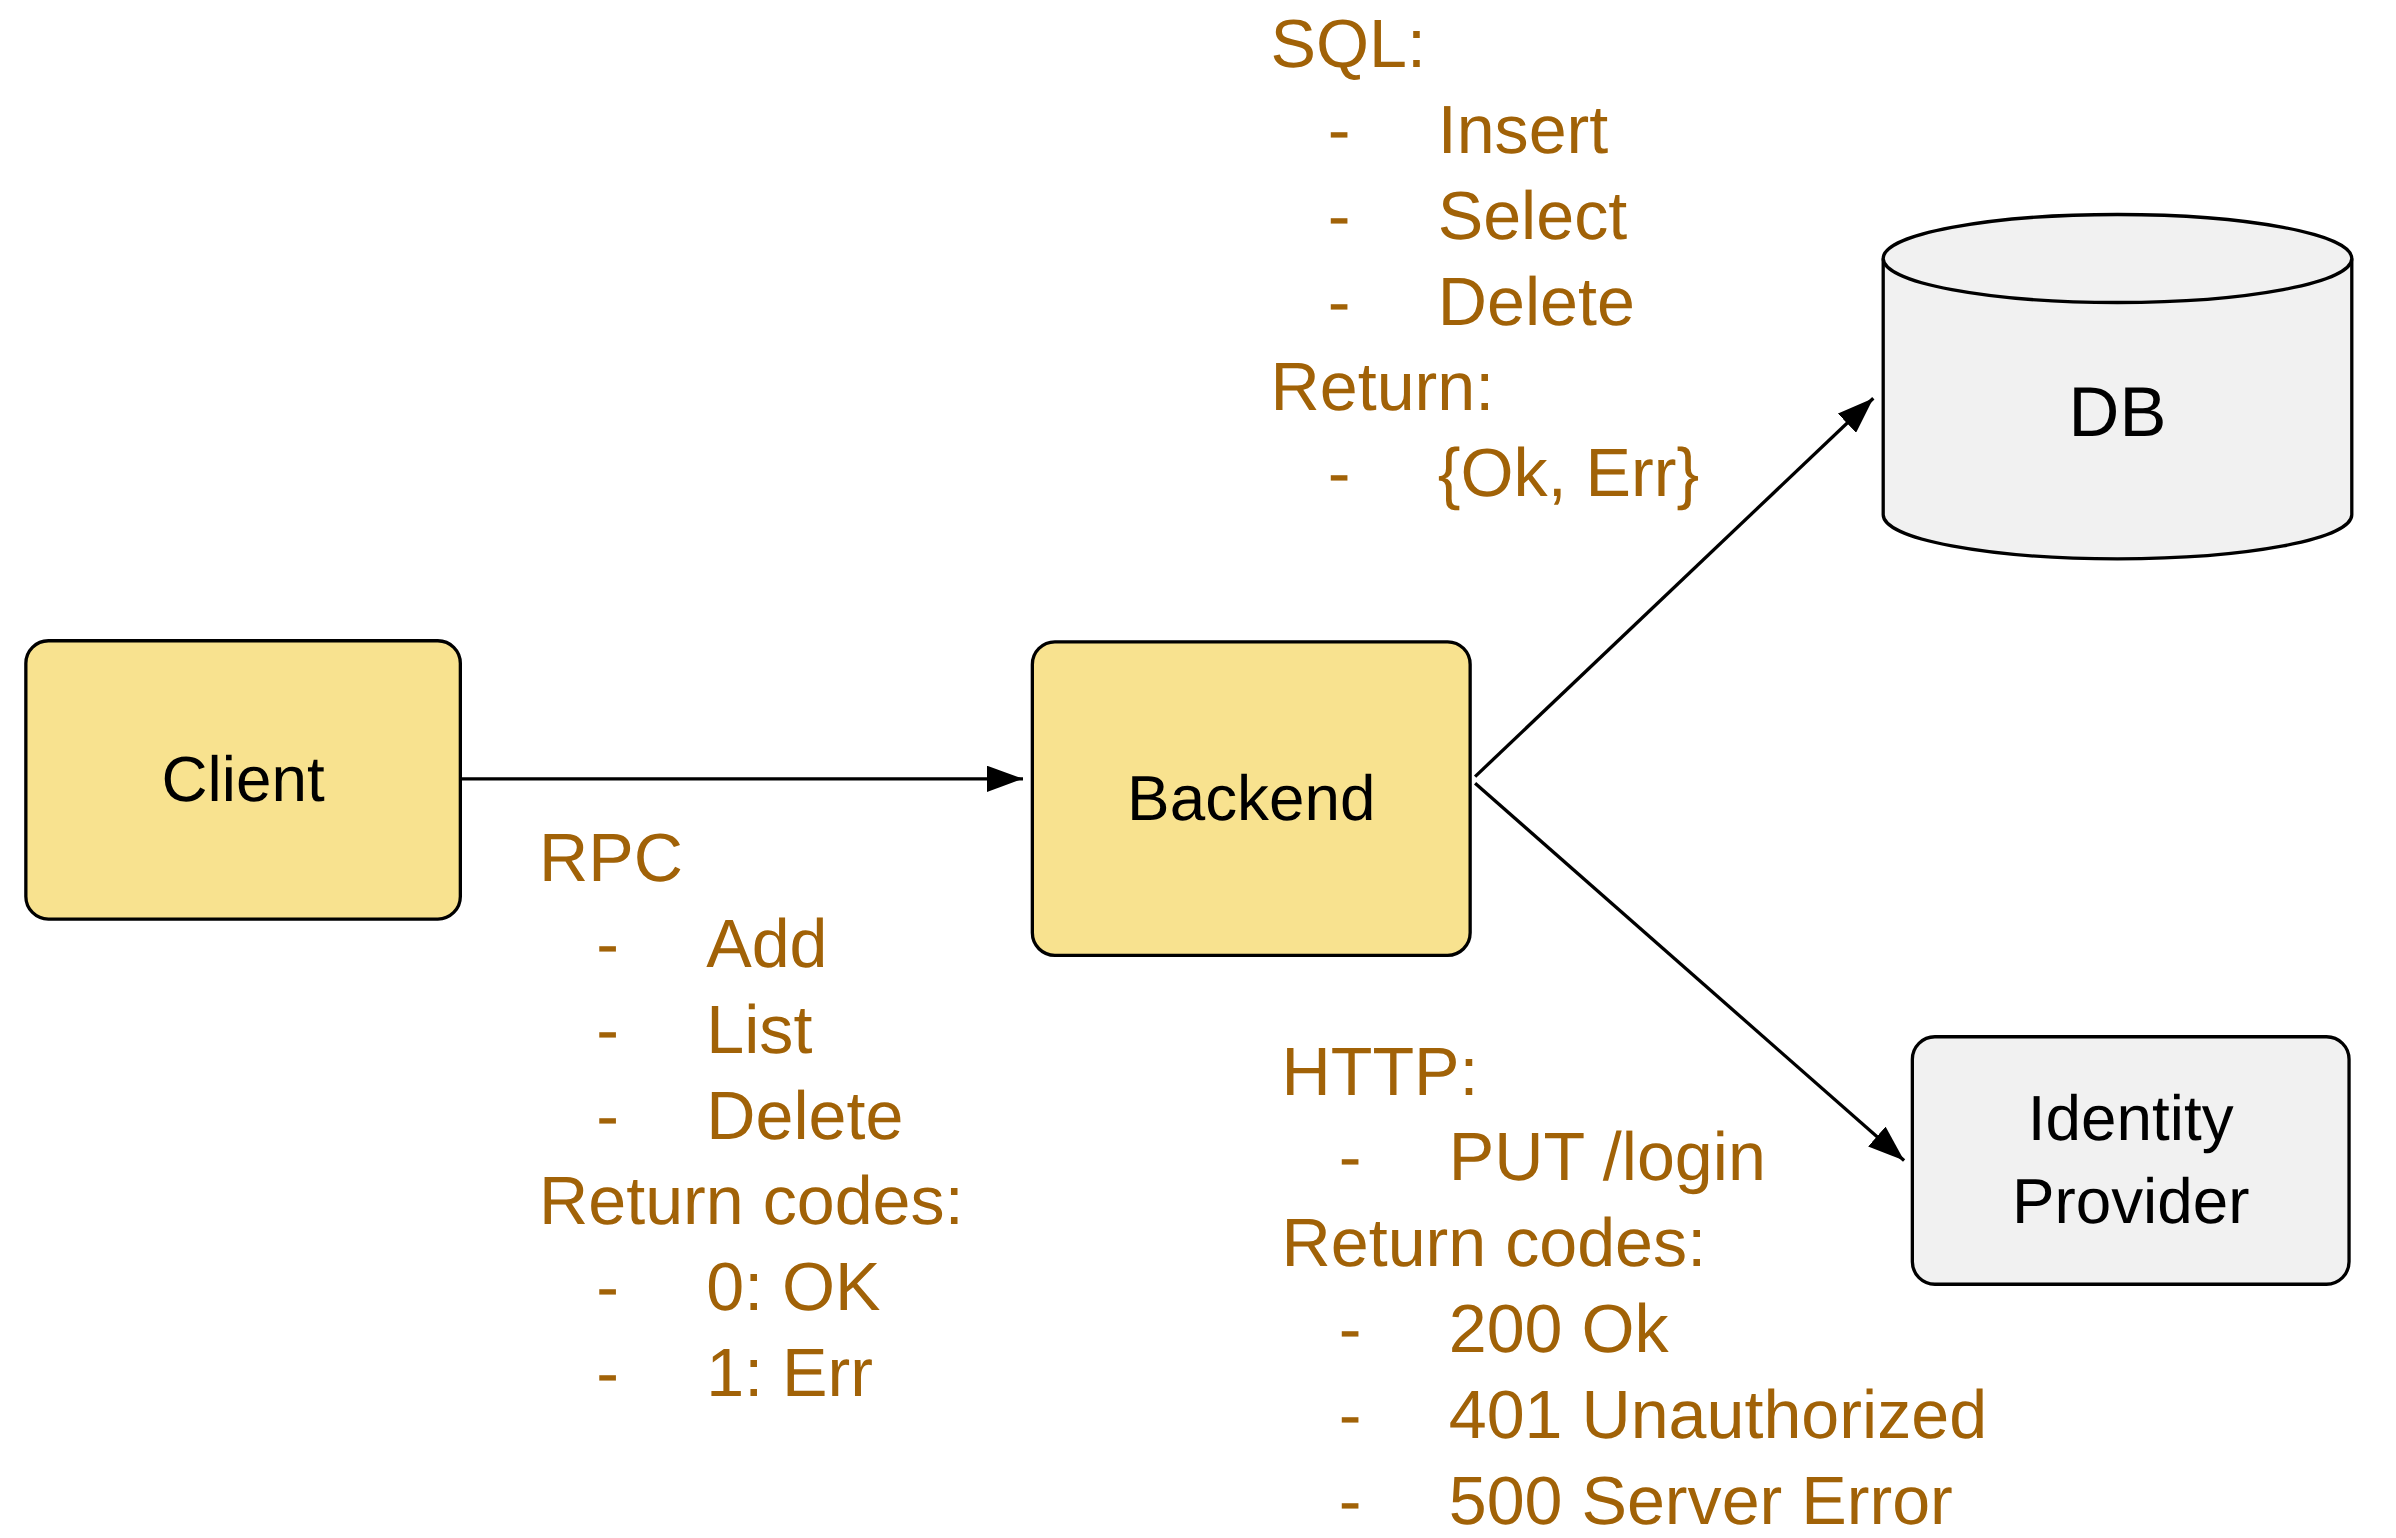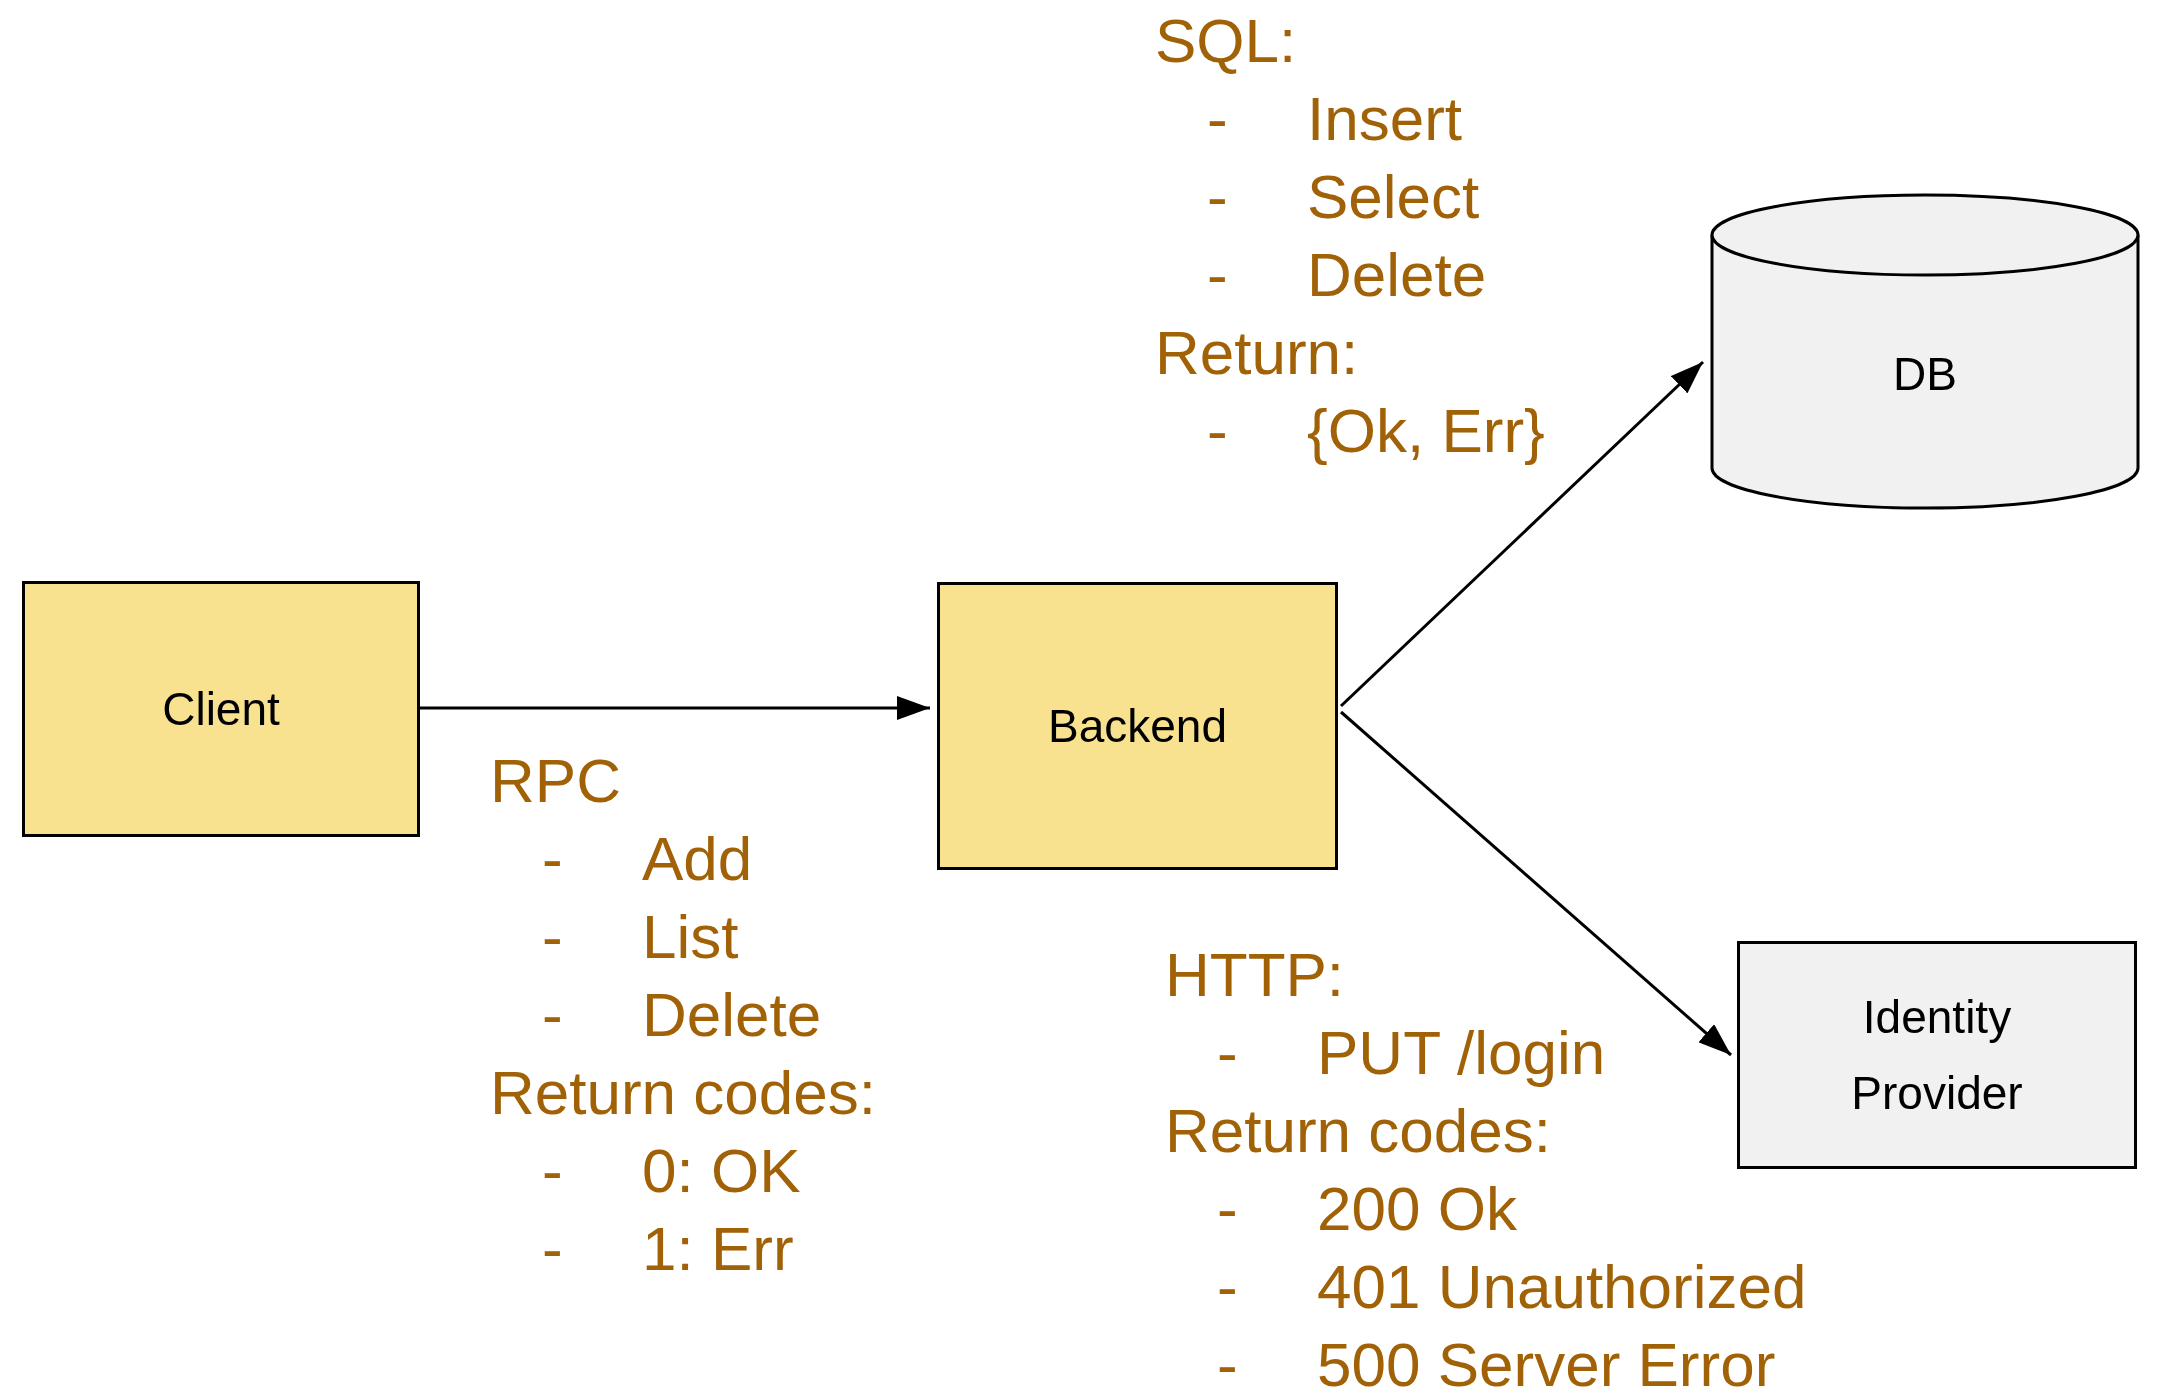--- a/index.html
+++ b/index.html
@@ -23,44 +23,45 @@
     position: absolute;
     left: 0; top: 0;
     width: 2178px;
     height: 1398px;
   }
   .node {
     position: absolute;
     display: flex;
     align-items: center;
     justify-content: center;
-    font-size: 46px;
+    font-size: 58px;
     line-height: 76px;
     text-align: center;
     color: #000000;
+    border-radius: 22px;
   }
   .node-yellow {
     background: #f8e28f;
     border: 3px solid #000000;
   }
   .node-gray {
     background: #f1f1f1;
     border: 3px solid #000000;
   }
   #node-client  { left: 22px;   top: 581px; width: 398px; height: 256px; }
   #node-backend { left: 937px;  top: 582px; width: 401px; height: 288px; }
   #node-idp     { left: 1737px; top: 941px; width: 400px; height: 228px; flex-direction: column; }
   #db-label {
     position: absolute;
     left: 1775px; top: 338px;
     width: 300px; height: 72px;
     display: flex;
     align-items: center;
     justify-content: center;
-    font-size: 46px;
+    font-size: 64px;
   }
   .annot {
     position: absolute;
     font-size: 62px;
     line-height: 78px;
     white-space: nowrap;
     color: #a16207;
   }
   #annot-sql  { left: 1155px; top: 2px;   }
   #annot-rpc  { left: 490px;  top: 742px; }

